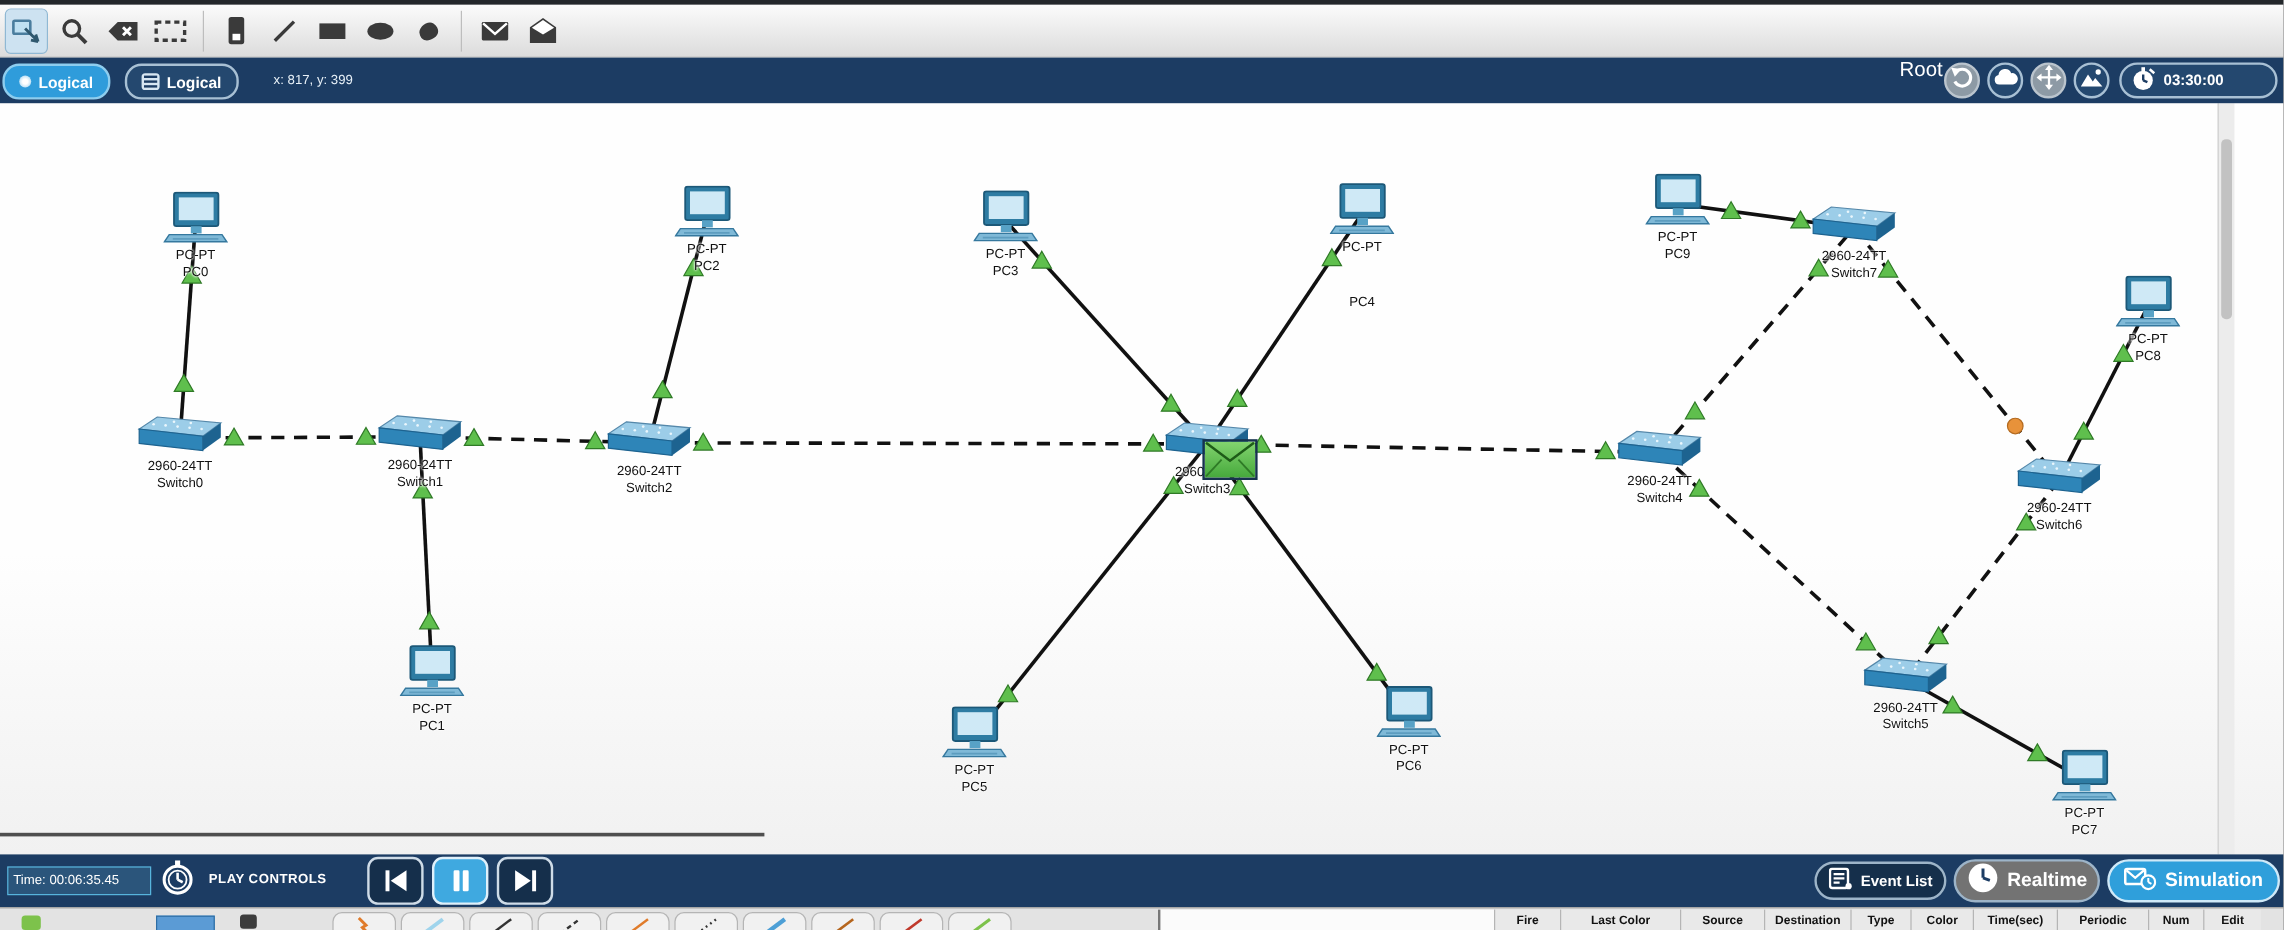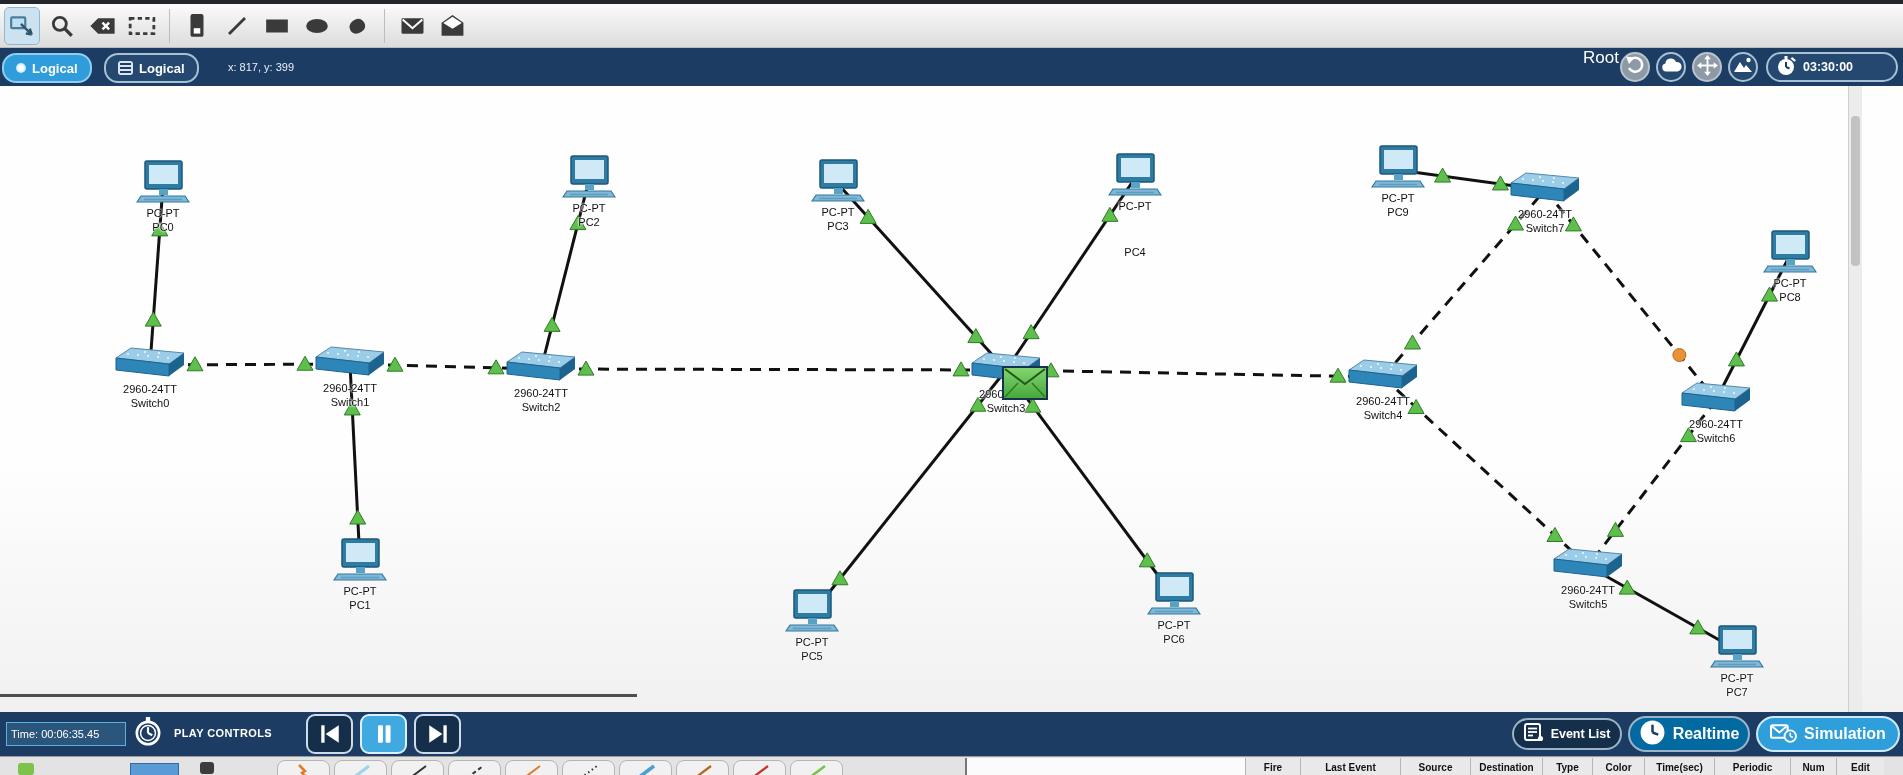--- a/index.html
+++ b/index.html
@@ -68,21 +68,21 @@
             align-items:center;justify-content:center;}
   .playlabel{position:absolute;left:174px;top:15px;color:#fff;font-weight:bold;font-size:11px;letter-spacing:.4px;}
   .playgroup{position:absolute;left:306px;top:2px;display:flex;gap:7px;}
   .pbtn{width:47px;height:40px;border:2px solid #cfdce8;border-radius:9px;background:#152f4b;
         display:flex;align-items:center;justify-content:center;box-sizing:border-box;}
   .pbtn.active{background:#3fa9e0;border-color:#dff0fa;}
   .pillbtn{position:absolute;display:flex;align-items:center;justify-content:center;gap:7px;color:#fff;
            border-radius:18px;box-sizing:border-box;white-space:nowrap;}
   .pill-eventlist{left:1512px;top:6px;width:110px;height:32px;background:#152f4b;
                   border:2px solid #9db4c8;font-size:12.5px;font-weight:bold;}
-  .pill-realtime{left:1628px;top:4px;width:122px;height:36px;background:#0369a1;
+  .pill-realtime{left:1628px;top:4px;width:122px;height:36px;background:#737373;
                  border:2px solid #9db4c8;font-size:16px;font-weight:bold;}
   .pill-simulation{left:1756px;top:4px;width:144px;height:36px;background:#2f9fdb;
                    border:2px solid #cfe9f8;font-size:16px;font-weight:bold;}
 
   
   .strip{position:absolute;top:756px;left:0;width:1903px;height:19px;background:#e3e3e3;
          border-top:1px solid #9a9a9a;z-index:5;box-sizing:border-box;}
   .cablebtns{position:absolute;left:277px;top:3px;display:flex;gap:4px;}
   .cbtn{width:53px;height:26px;background:#f1f1f1;border:1px solid #b5b5b5;border-radius:8px 8px 0 0;
         display:flex;align-items:flex-start;justify-content:center;box-sizing:border-box;padding-top:2px;}
@@ -742,21 +742,21 @@
           <span><svg width="24" height="18">
               <line x1="4" y1="15" x2="20" y2="3" stroke="#7dc24b" stroke-width="2.6"></line>
             </svg></span>
         </div>
       </div>
     <div class="whitepanel">
       
     </div>
     <div class="headers" id="pduheaders">
         <div class="hcell" style="width: 55px;">Fire</div>
-        <div class="hcell" style="width: 100px;">Last Event</div>
+        <div class="hcell" style="width: 100px;">Last Color</div>
         <div class="hcell" style="width: 70px;">Source</div>
         <div class="hcell" style="width: 72px;">Destination</div>
         <div class="hcell" style="width: 50px;">Type</div>
         <div class="hcell" style="width: 52px;">Color</div>
         <div class="hcell" style="width: 70px;">Time(sec)</div>
         <div class="hcell" style="width: 76px;">Periodic</div>
         <div class="hcell" style="width: 46px;">Num</div>
         <div class="hcell" style="width: 48px;">Edit</div>
       </div>
   </div>

